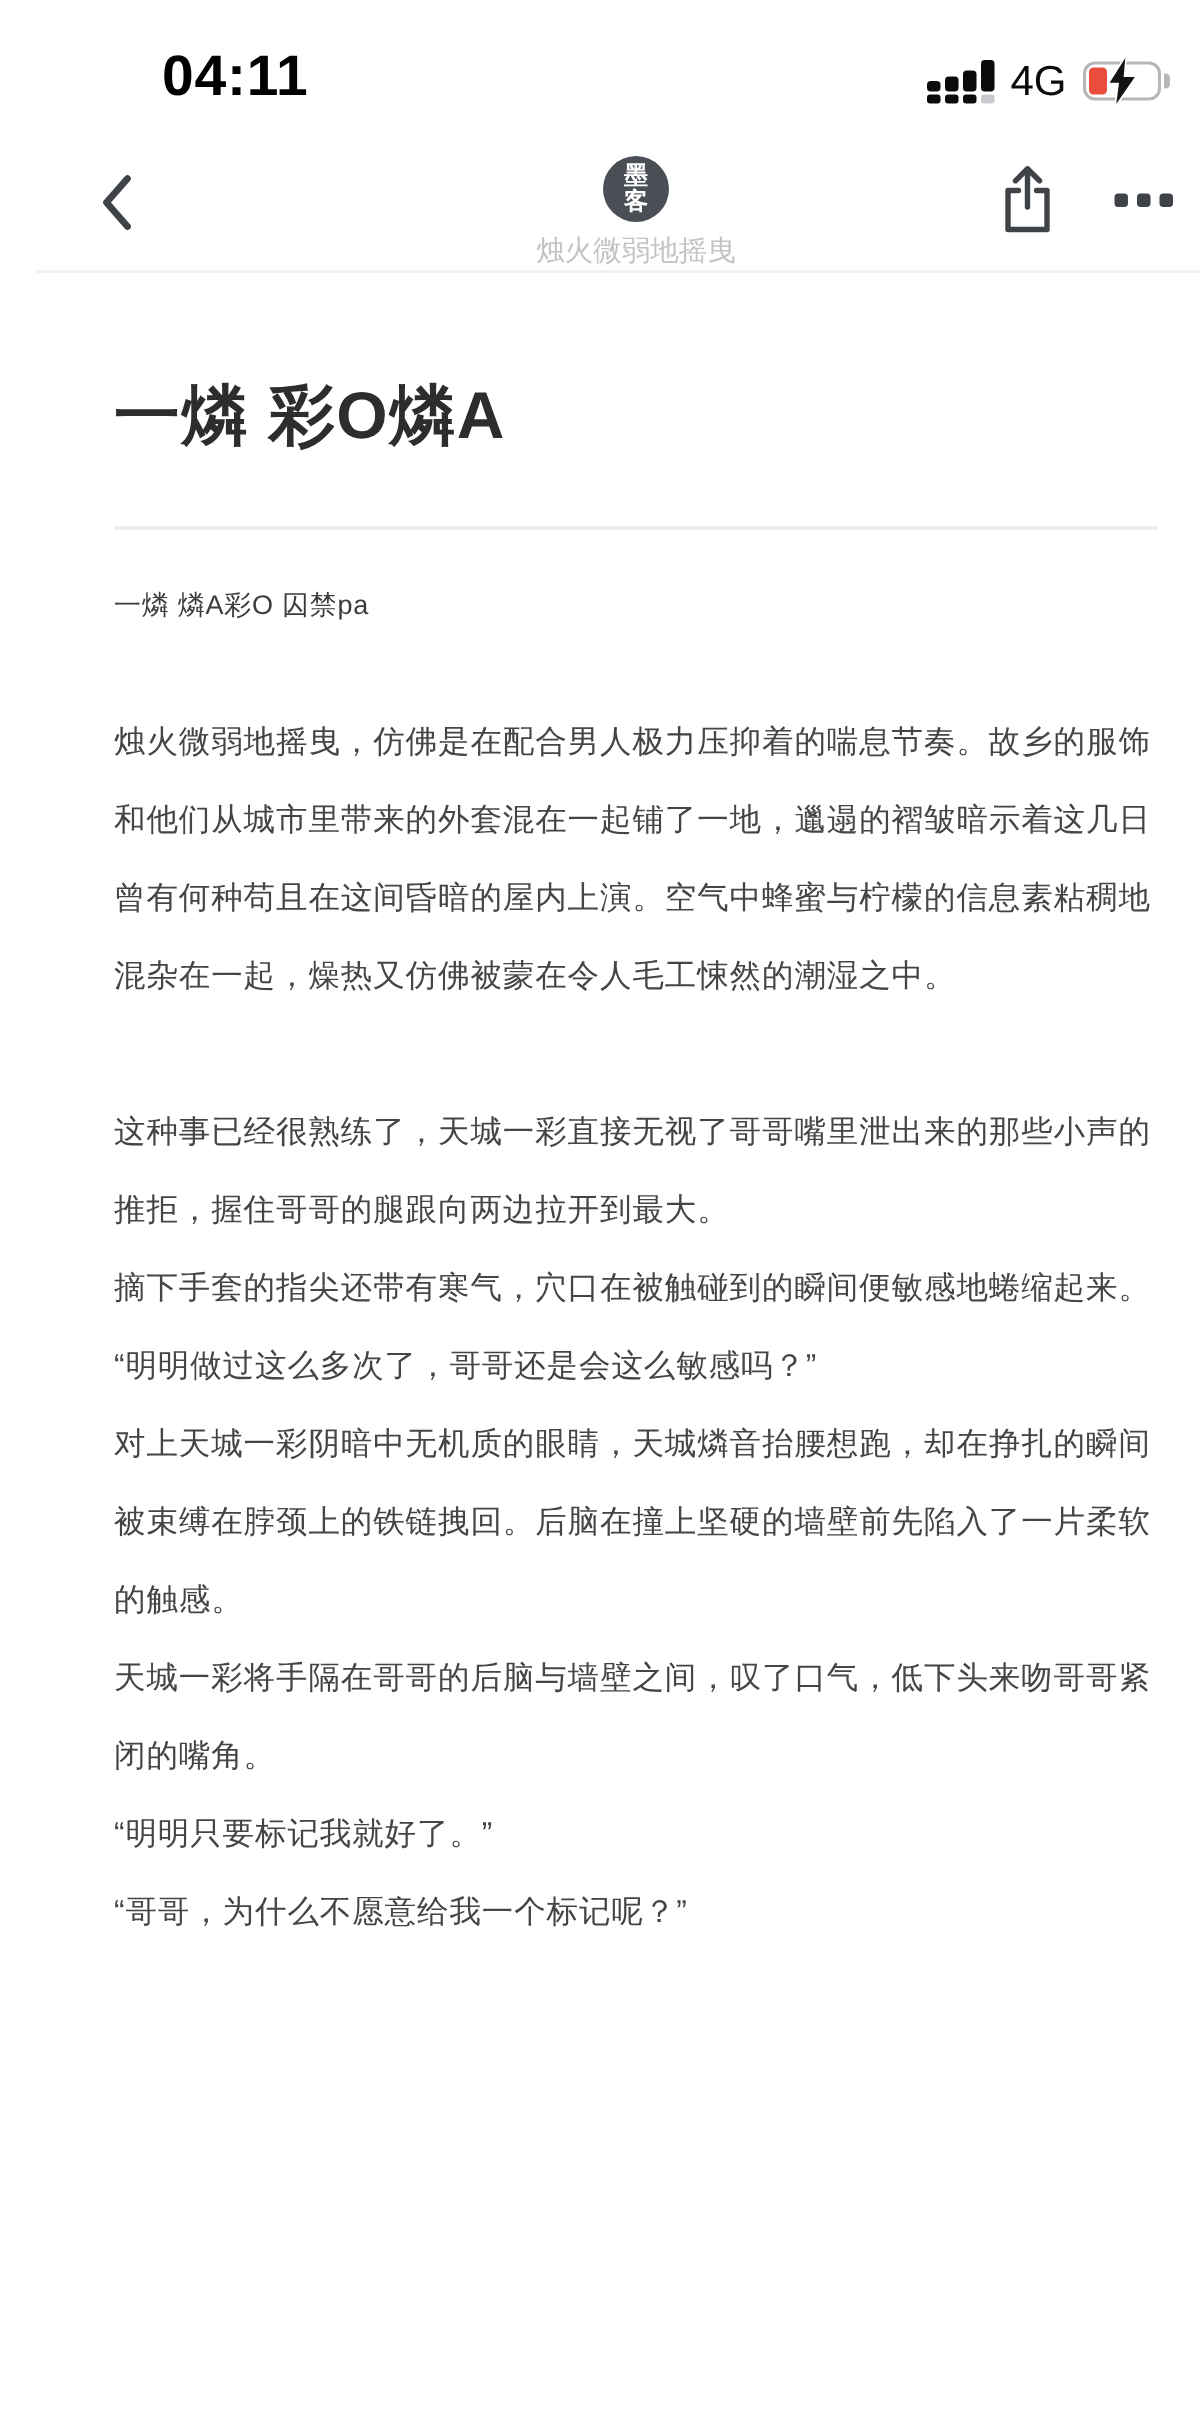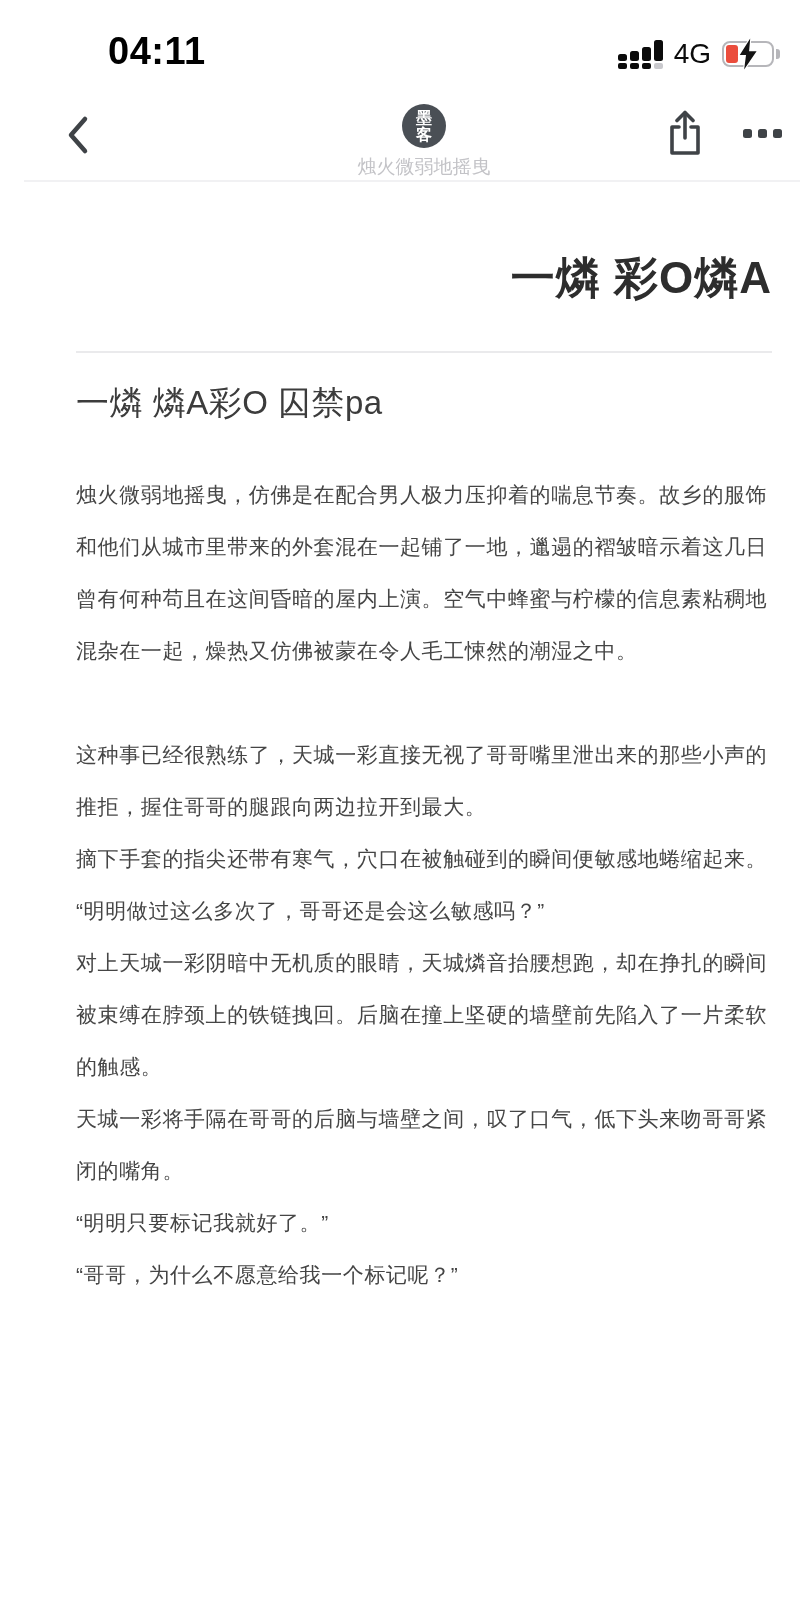--- a/index.html
+++ b/index.html
@@ -49,26 +49,26 @@
     font-size:16px;line-height:17px;font-weight:700;
   }
   .sync-text{margin-top:6px;font-size:19px;color:#c3c3c7;}
   .nav-right{position:absolute;right:42px;top:18px;display:flex;align-items:center;gap:38px;}
   .share-btn{width:40px;height:50px;display:flex;align-items:center;justify-content:center;}
   .more-btn{display:flex;gap:6px;align-items:center;height:50px;}
   .more-btn i{width:9px;height:9px;border-radius:2.5px;background:#3f4347;display:block;}
   
   .content{padding:70px 52px 0 52px;}
   .doc-title{
-    margin:0;font-size:44px;line-height:51px;font-weight:700;color:#2d2d2d;letter-spacing:1px;text-align:right;
+    margin:0;font-size:44px;line-height:51px;font-weight:700;color:#2d2d2d;letter-spacing:1px;
   }
   .title-divider{
     border:0;border-top:2px solid #eaeaec;margin:48px 0 28px 0;
   }
-  .doc-subtitle{margin:0 0 44px 0;font-size:33px;line-height:44px;color:#3c3c3c;letter-spacing:0.5px;}
+  .doc-subtitle{margin:0 0 44px 0;font-size:18px;line-height:44px;color:#3c3c3c;letter-spacing:0.5px;}
   .para{
     margin:0;font-size:21px;line-height:52px;color:#454545;letter-spacing:0.6px;
     word-break:break-word;
   }
   .para.gap-after{margin-bottom:52px;}
 </style>
 </head>
 <body>
 
 <div class="screen">

